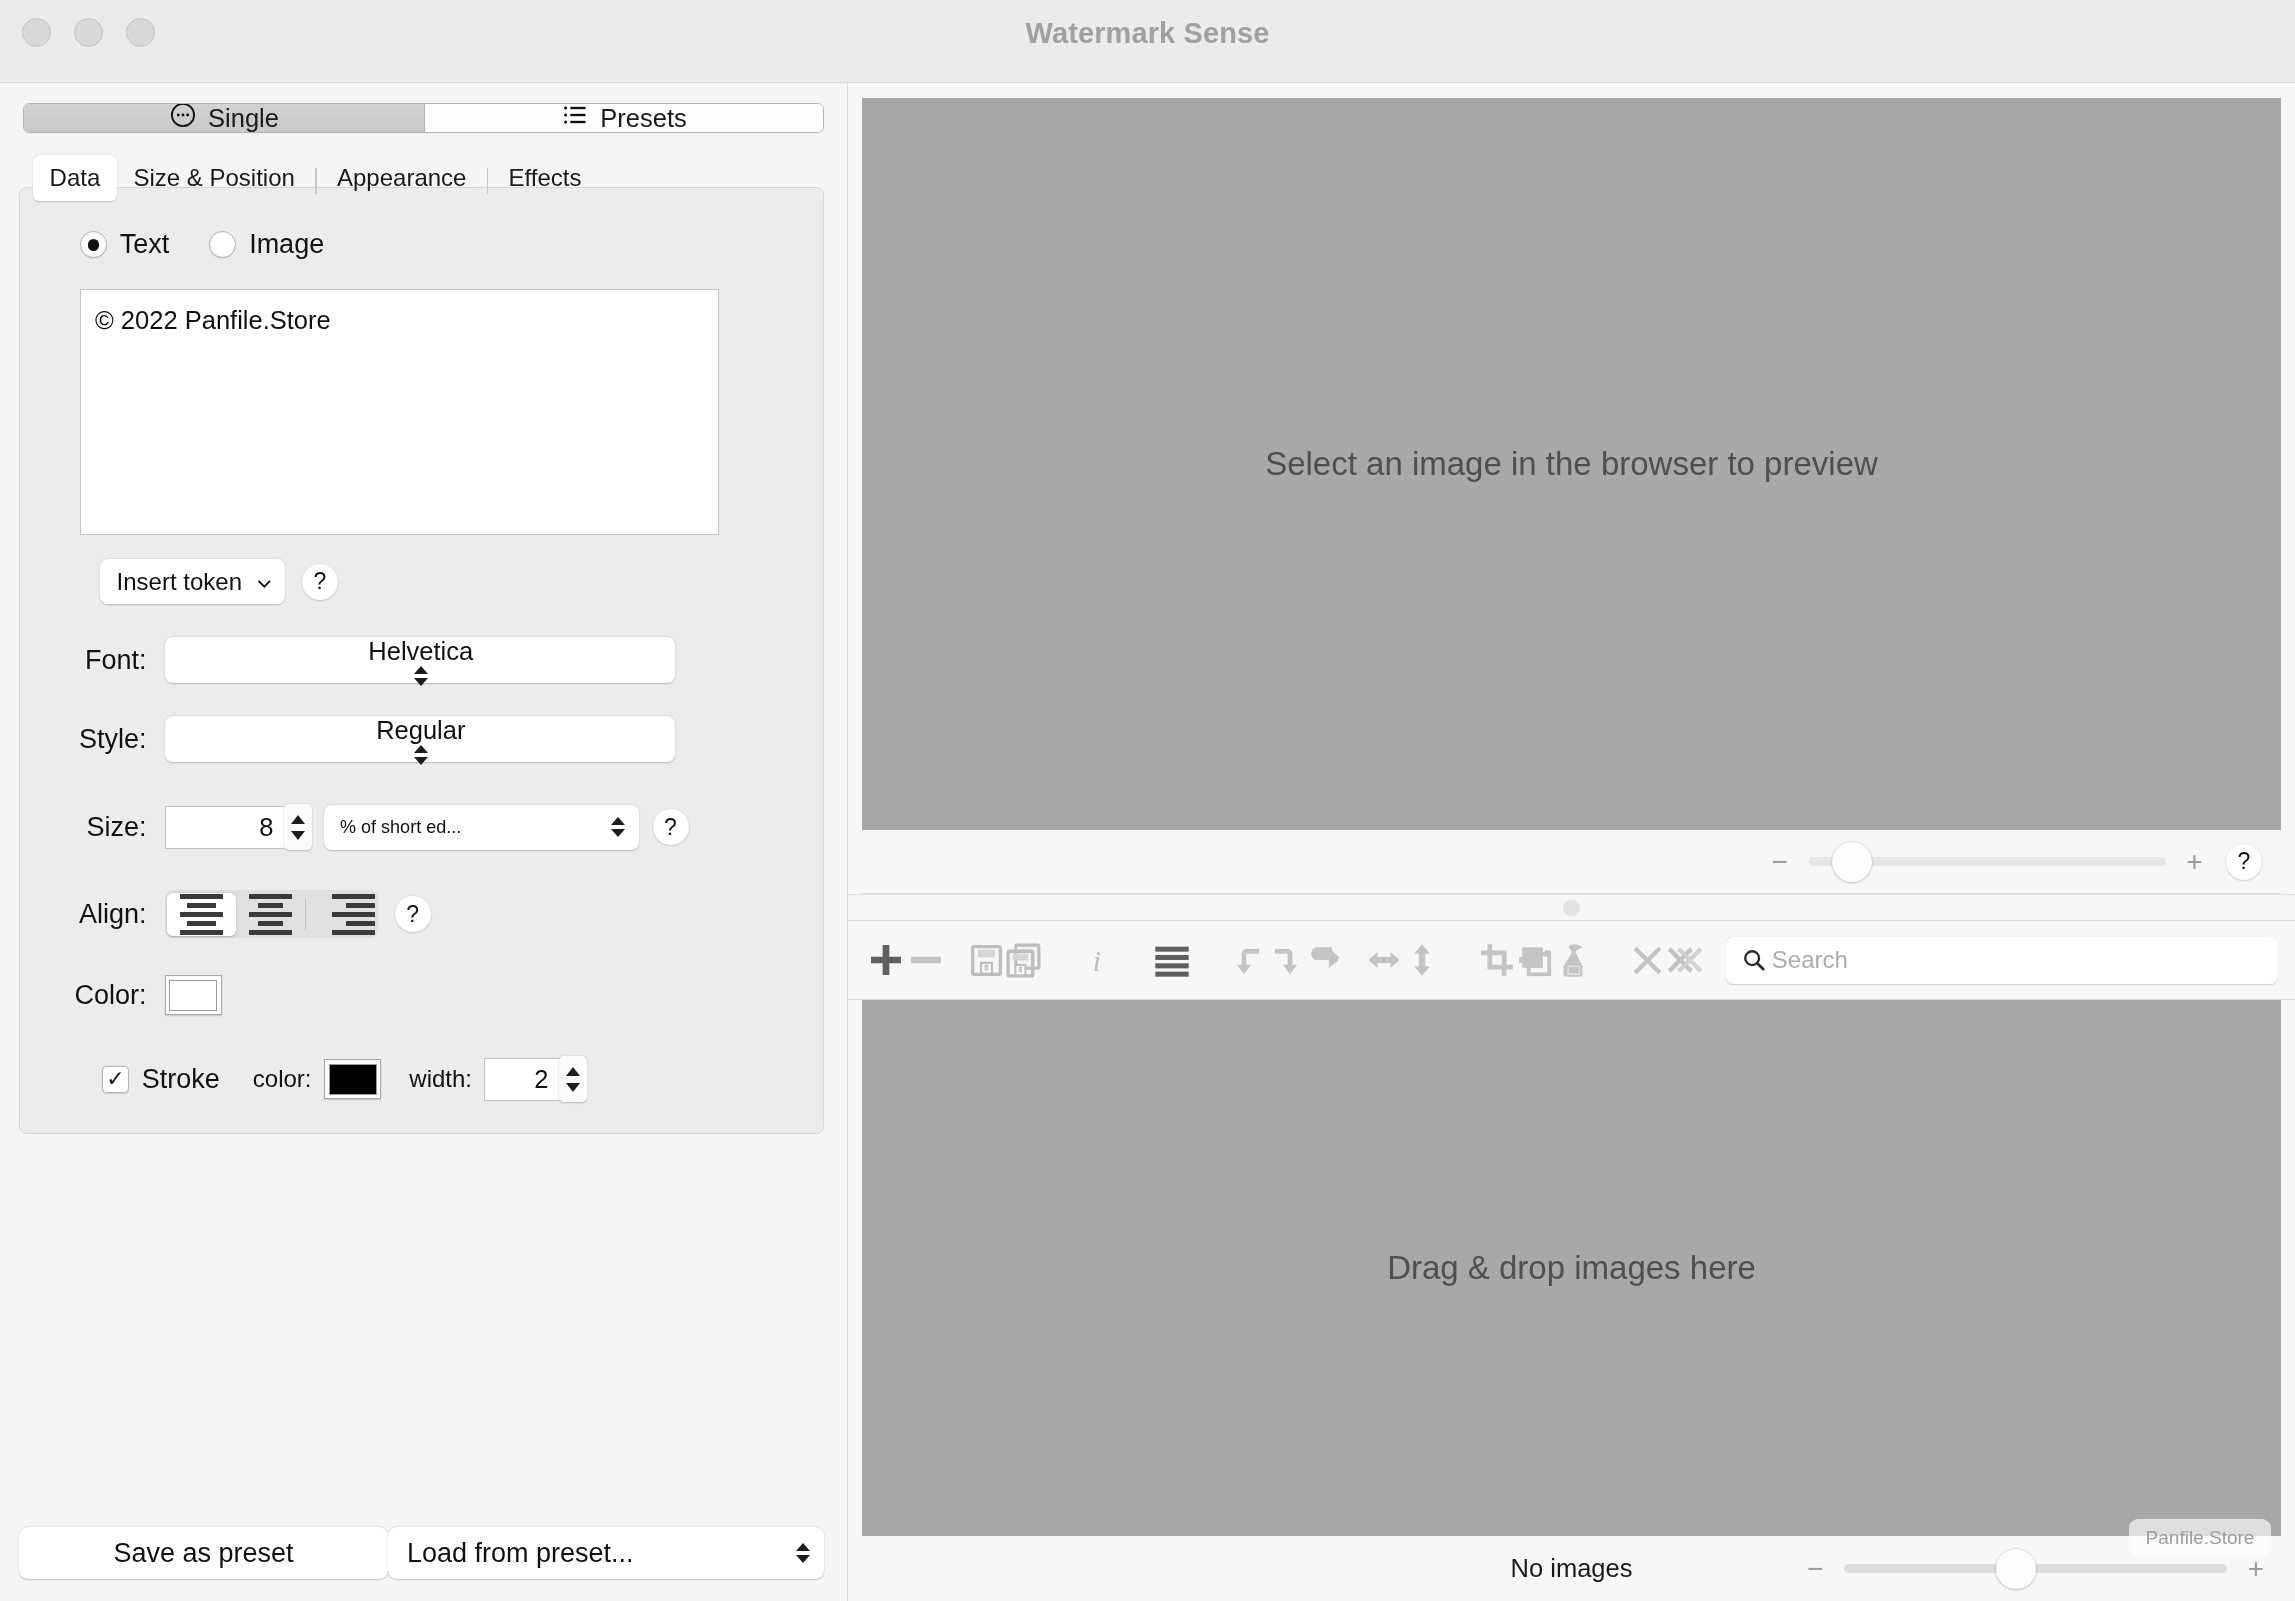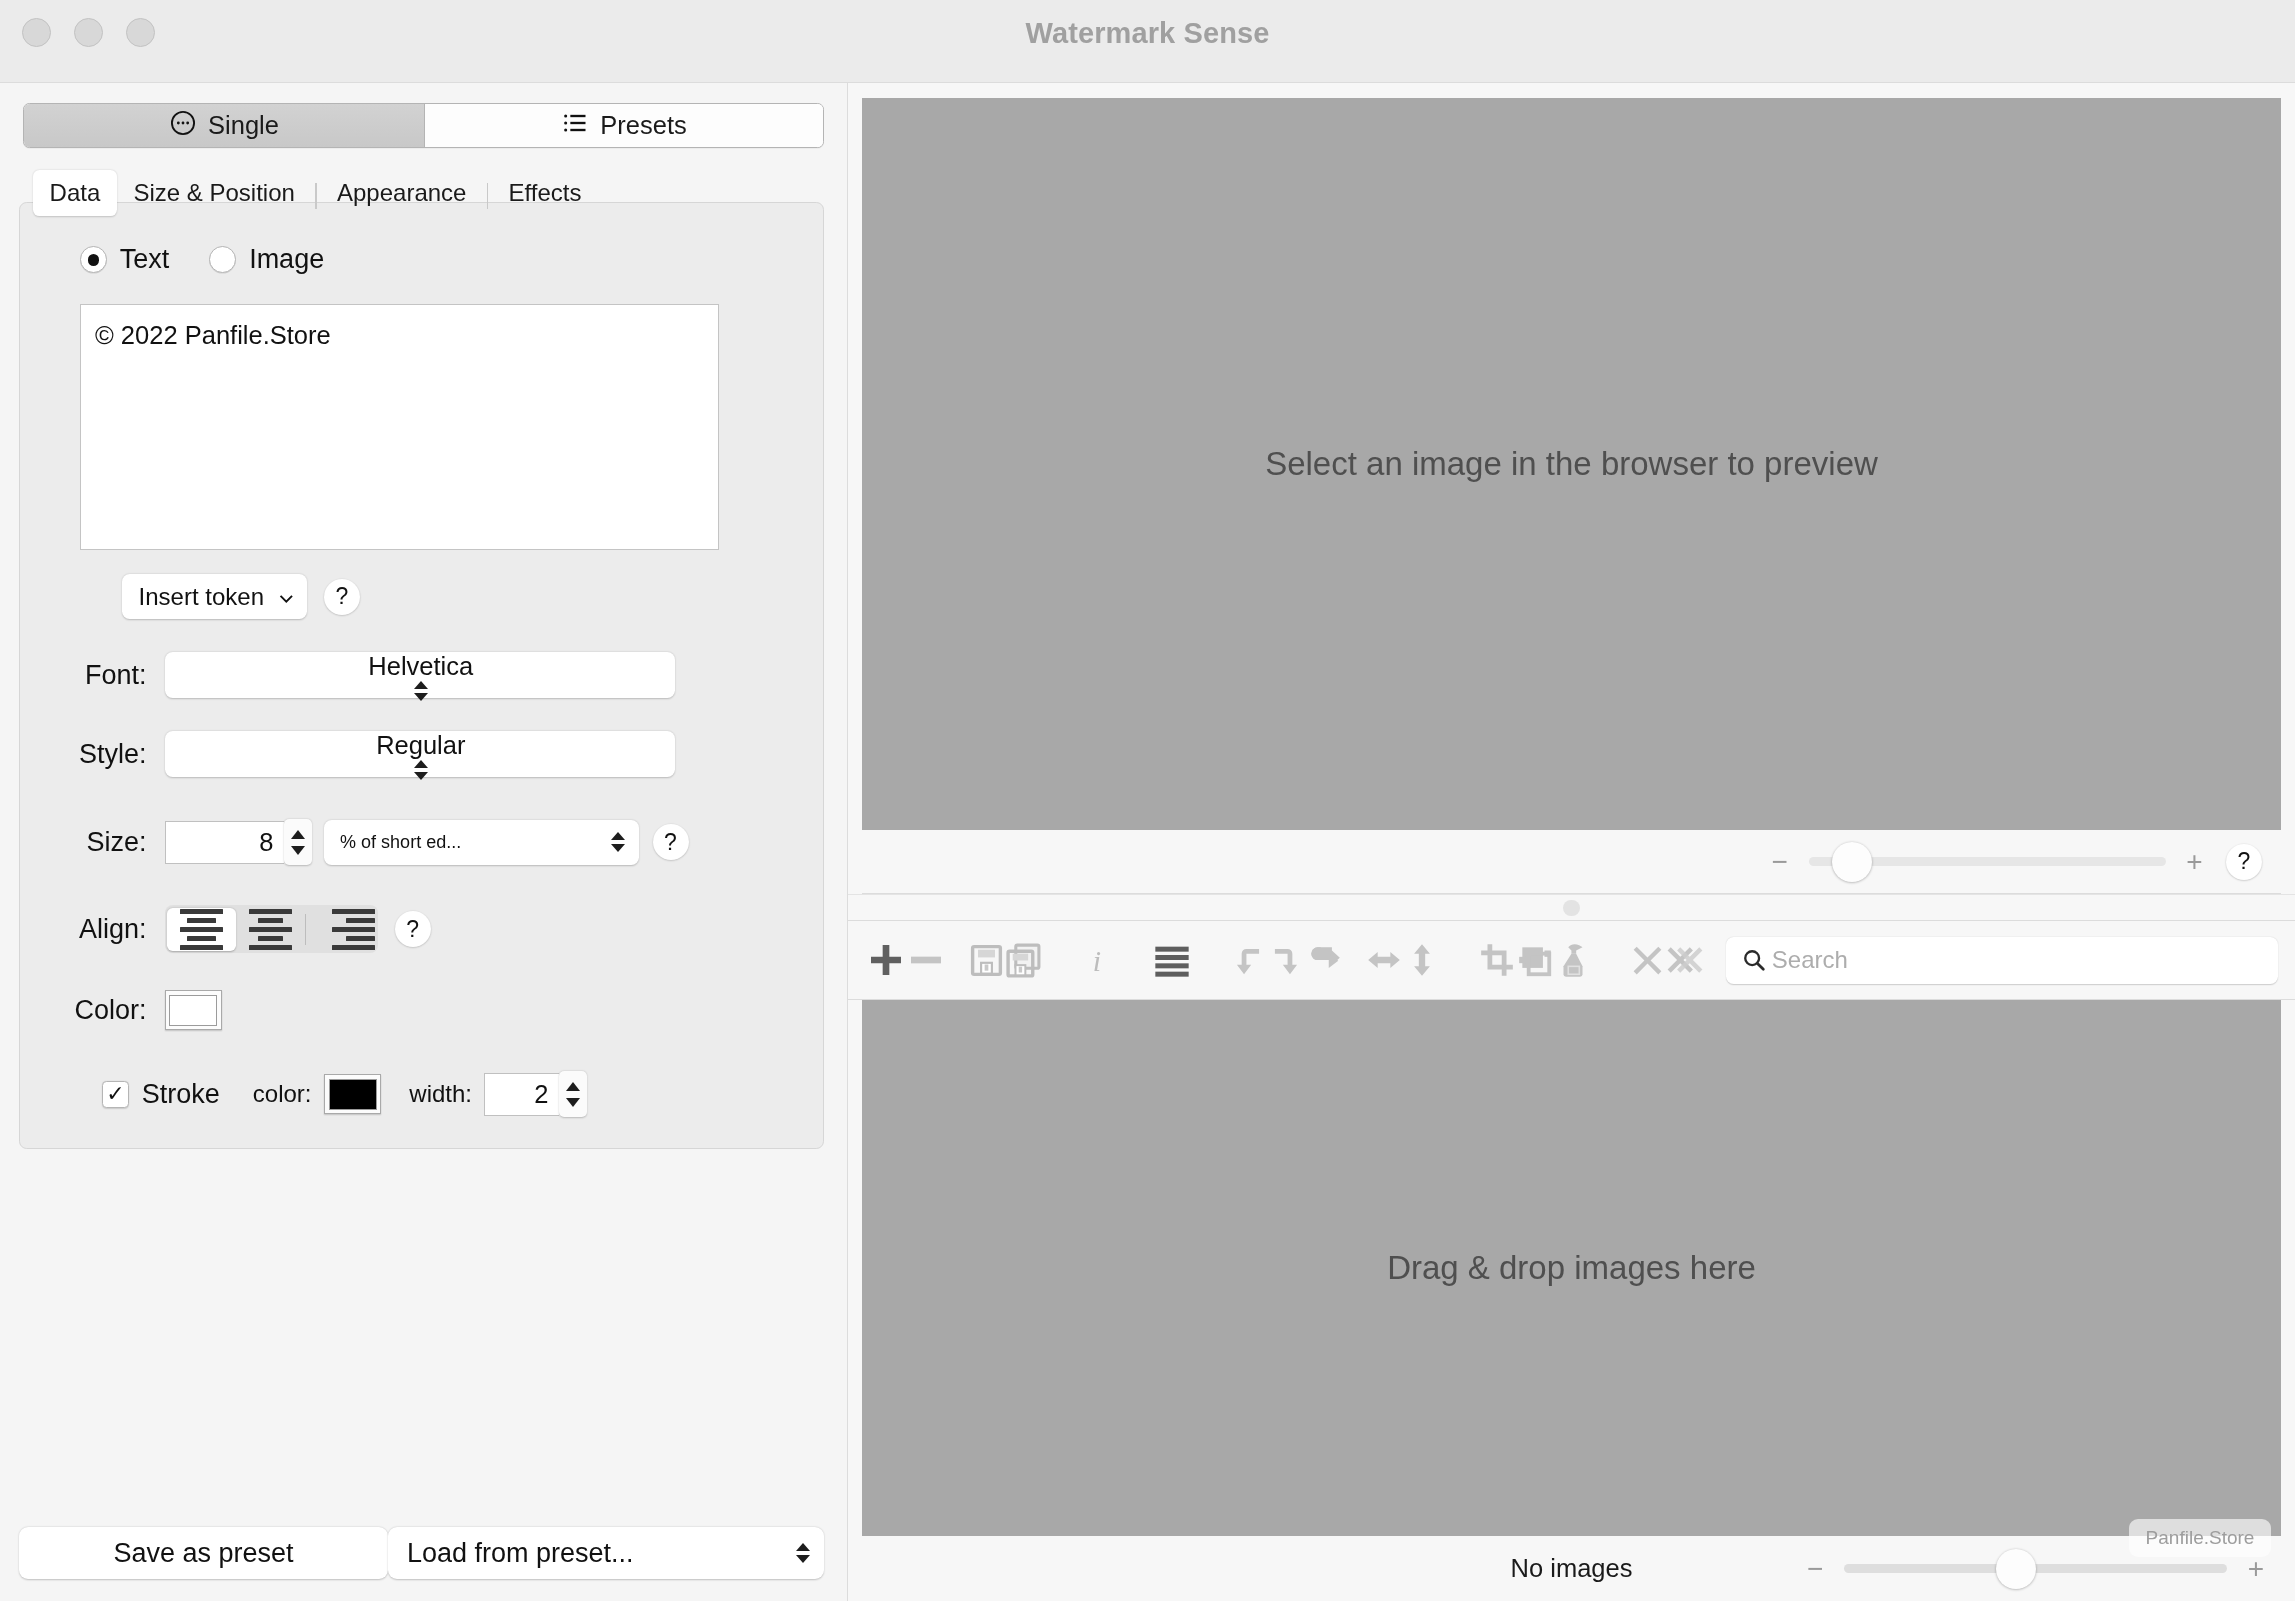--- a/index.html
+++ b/index.html
@@ -43,21 +43,21 @@
     background: #f5f5f5;
     display: flex; flex-direction: column;
     position: relative;
     border-right: 1.3px solid #dcdcdc;
   }
   .right-pane { flex: 1 1 auto; display: flex; flex-direction: column; background: #f7f7f7; min-width: 0; }
 
   
   .mode-switch {
     margin: 20.4px 23px 0 23px;
-    height: 45px;
+    height: 30px;
     display: flex;
     border: 1.3px solid #b4b4b4;
     border-radius: 6.4px;
     overflow: hidden;
     background: #fdfdfd;
     box-shadow: 0 0.6px 0.6px rgba(0,0,0,.07);
   }
   .mode-btn {
     flex: 1 1 50%;
     display: flex; align-items: center; justify-content: center; gap: 11.5px;
@@ -116,21 +116,21 @@
   .textarea {
     margin: 29px 0 0 60px;
     width: 639px; height: 246px;
     background: #fff;
     border: 1.3px solid #c4c4c4;
     padding: 15.3px 14px;
     font-size: 25.5px; color: #111;
     overflow: hidden;
   }
   
-  .token-row { display: flex; align-items: center; gap: 16.6px; margin: 24px 0 0 102px; }
+  .token-row { display: flex; align-items: center; gap: 16.6px; margin: 24px 0 0 80px; }
   .popup {
     background: #fff; border-radius: 7.7px;
     box-shadow: 0 0.6px 1.9px rgba(0,0,0,.22);
     height: 45px; display: flex; align-items: center;
     padding: 0 12.8px 0 16.6px; gap: 14px;
     font-size: 24px; color: #111; cursor: default; white-space: nowrap;
   }
   .chev-ud { display: flex; flex-direction: column; align-items: center; justify-content: center; gap: 3.8px; }
   .chev-ud i { display: block; width: 0; height: 0; border-left: 7px solid transparent; border-right: 7px solid transparent; }
   .chev-ud i.up { border-bottom: 8.3px solid #1d1d1d; }

